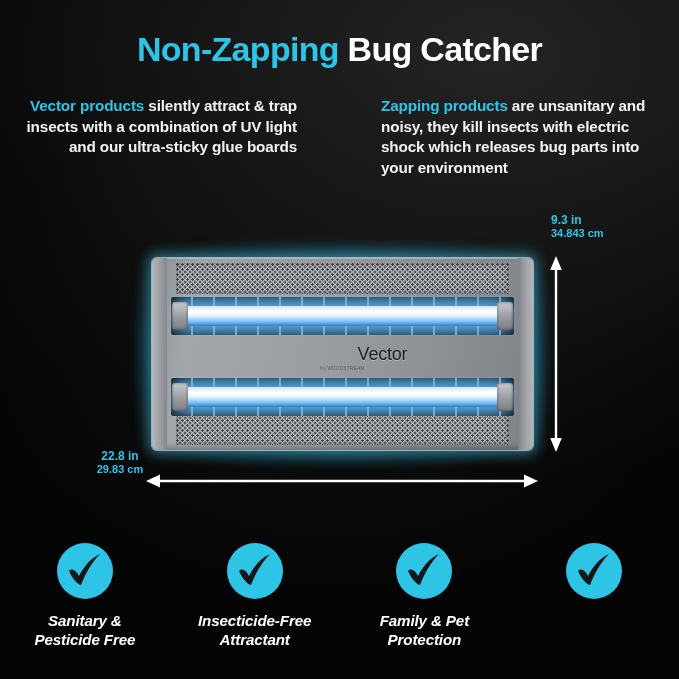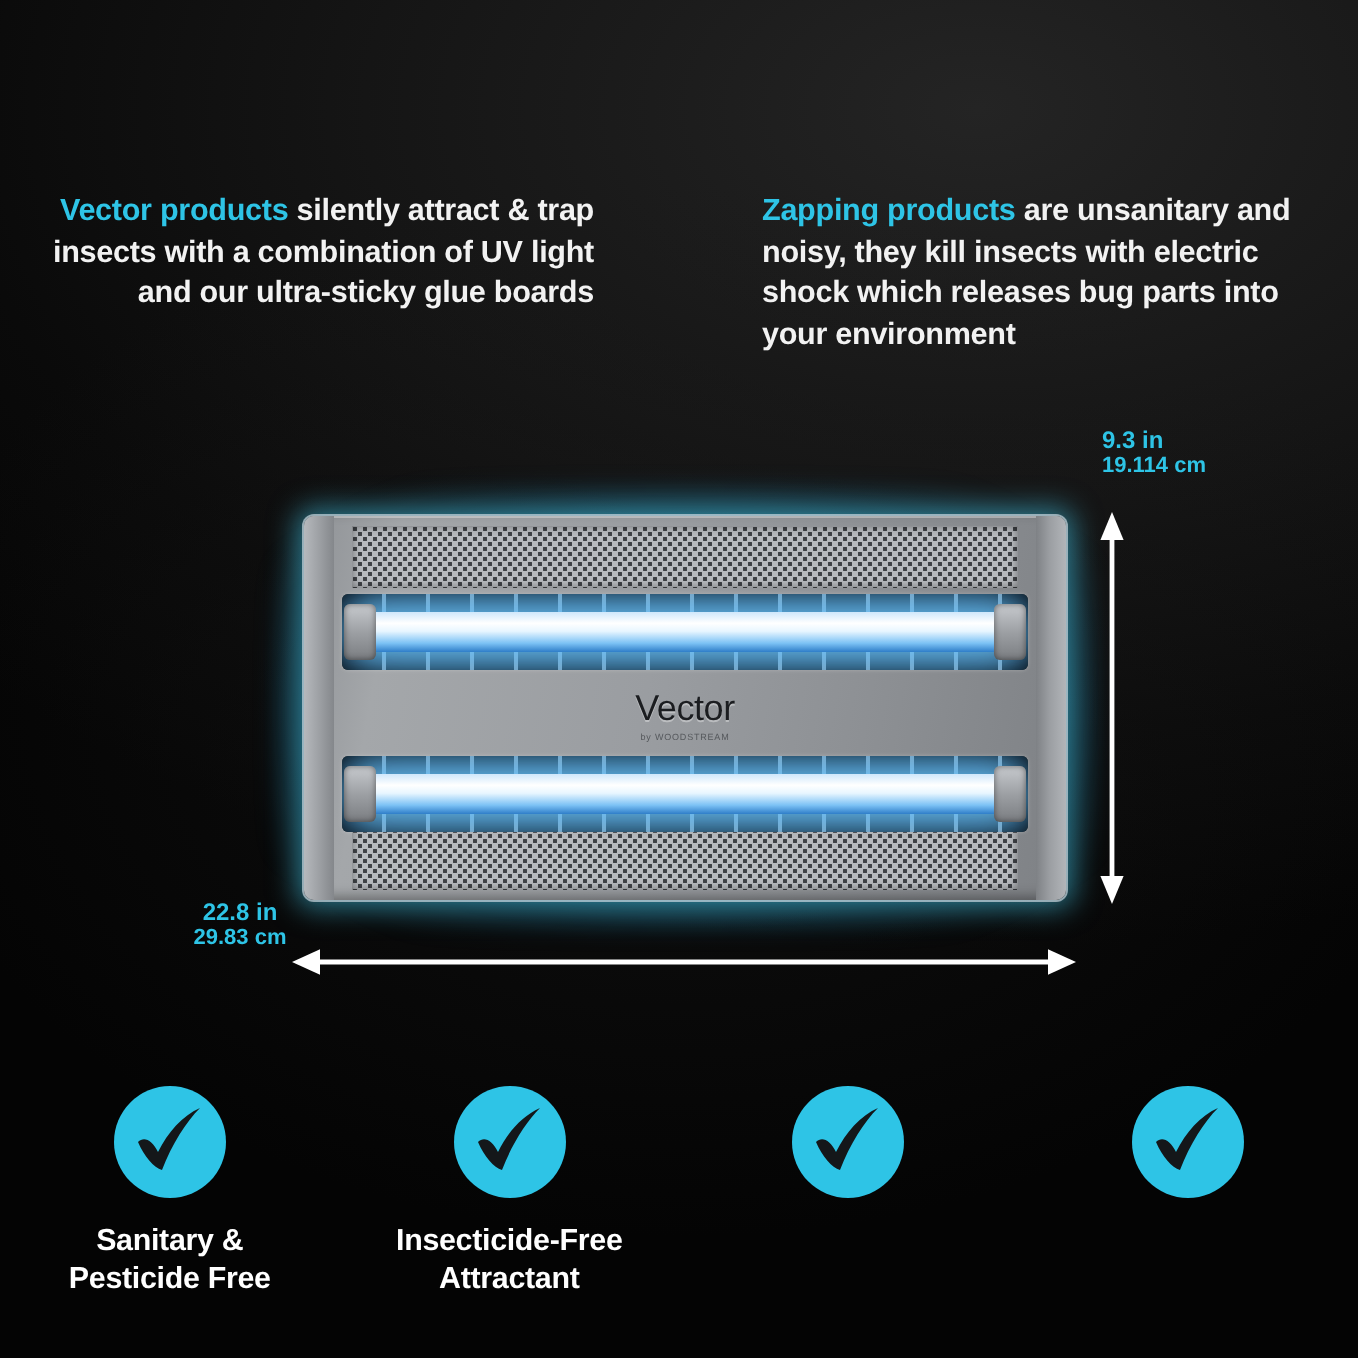--- a/index.html
+++ b/index.html
@@ -198,20 +198,21 @@
     position: absolute;
     left: 0;
     top: 86px;
     width: 100%;
     text-align: center;
     color: #1b1d20;
     font-size: 18px;
     font-weight: normal;
     letter-spacing: -0.2px;
     text-shadow: 0 1px 0 rgba(255,255,255,0.35);
+    padding-left: 40px;
   }
   .brand-sub {
     position: absolute;
     left: 0;
     top: 108px;
     width: 100%;
     text-align: center;
     color: #55585c;
     font-size: 4.5px;
     letter-spacing: 0.4px;
@@ -253,20 +254,21 @@
     position: absolute;
     left: 0;
     bottom: 30px;
     width: 679px;
     display: flex;
     z-index: 5;
   }
   .feature {
     flex: 1 1 0;
     text-align: center;
+    font-style: italic;
   }
   .check-circle {
     width: 56px;
     height: 56px;
     margin: 0 auto 12px;
     border-radius: 50%;
     background: #2ec4e6;
     position: relative;
   }
   .check-circle svg {
@@ -281,20 +283,21 @@
     line-height: 19px;
     letter-spacing: -0.15px;
     white-space: pre-line;
   }
 </style>
 </head>
 <body>
 
 <div class="poster">
 
+  <div class="title"><span class="accent">Non-Zapping</span><span> Bug Catcher</span></div>
 
   <div class="compare">
     <div class="compare-col col-right"><span class="lead">Zapping products</span><span> are unsanitary and noisy, they kill insects with electric shock which releases bug parts into your environment</span></div>
     <div class="compare-col col-left"><span class="lead">Vector products</span><span> silently attract &amp; trap insects with a combination of UV light and our ultra-sticky glue boards</span></div>
   </div>
 
   <div class="device-wrap">
     <div class="device-glow"></div>
     <div class="device">
       <div class="mesh top"></div>
@@ -317,21 +320,21 @@
       <div class="cap left"></div>
       <div class="cap right"></div>
 
       <div class="brand">Vector</div>
       <div class="brand-sub">by WOODSTREAM</div>
     </div>
   </div>
 
   <div class="dim-label dim-height-label">
     <span class="big">9.3 in</span>
-    <span class="small">19.114 cm</span>
+    <span class="small">34.843 cm</span>
   </div>
   <svg class="arrow-v" viewBox="0 0 14 196" xmlns="http://www.w3.org/2000/svg">
     <line x1="7" y1="12" x2="7" y2="184" stroke="#ffffff" stroke-width="2.4"></line>
     <polygon points="7,0 1.2,14 12.8,14" fill="#ffffff"></polygon>
     <polygon points="7,196 1.2,182 12.8,182" fill="#ffffff"></polygon>
   </svg>
 
   <div class="dim-label dim-width-label">
     <span class="big">22.8 in</span>
     <span class="small">29.83 cm</span>
@@ -360,20 +363,22 @@
       </div>
       <div class="feature-label">Insecticide-Free
 Attractant</div>
     </div>
     <div class="feature">
       <div class="check-circle">
         <svg width="36" height="34" viewBox="0 0 36 34" xmlns="http://www.w3.org/2000/svg">
             <path d="M2 17 C5 14, 9 16, 12 22 C17 12, 24 4, 33 0 C26 7, 19 18, 14 31 C10 30, 5 24, 2 17 Z" fill="#14171a"></path>
           </svg>
       </div>
+      <div class="feature-label">Family &amp; Pet
+Protection</div>
     </div>
     <div class="feature">
       <div class="check-circle">
         <svg width="36" height="34" viewBox="0 0 36 34" xmlns="http://www.w3.org/2000/svg">
             <path d="M2 17 C5 14, 9 16, 12 22 C17 12, 24 4, 33 0 C26 7, 19 18, 14 31 C10 30, 5 24, 2 17 Z" fill="#14171a"></path>
           </svg>
       </div>
     </div>
   </div>
 

